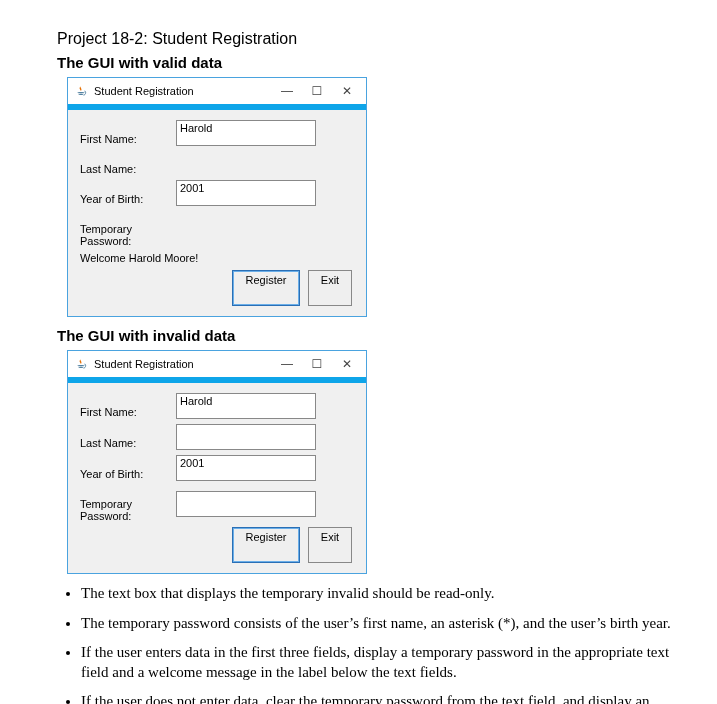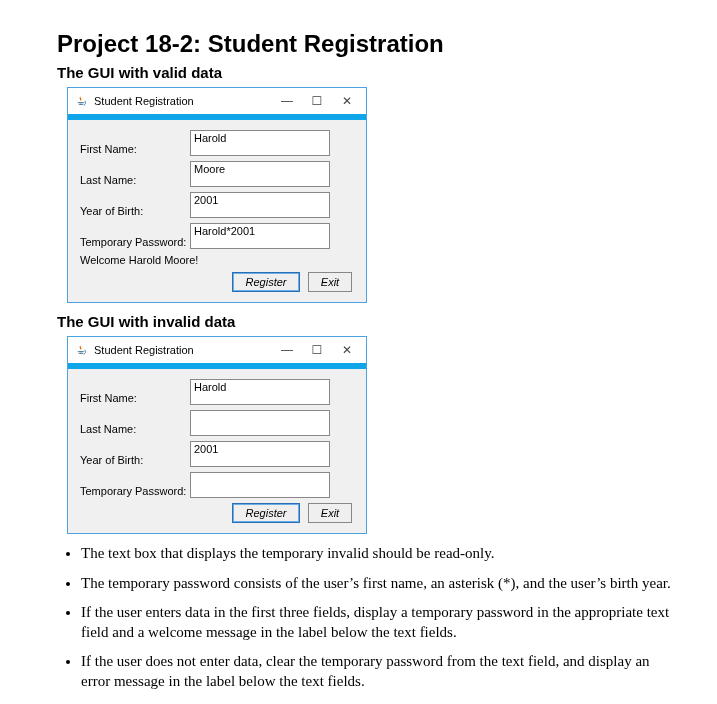--- a/index.html
+++ b/index.html
@@ -8,22 +8,22 @@
     background: #ffffff;
     font-family: "Times New Roman", Times, serif;
     color: #000;
     width: 717px;
   }
   .page {
     padding: 30px 40px 40px 57px;
   }
   h1 {
     font-family: Arial, Helvetica, sans-serif;
-    font-weight: bold;
-    font-size: 24px;
+    font-weight: normal;
+    font-size: 16px;
     margin: 0 0 0 0;
   }
   .intro {
     font-size: 15px;
     margin: 0 0 6px 0;
   }
   h2 {
     font-family: Arial, Helvetica, sans-serif;
     font-weight: bold;
     font-size: 15px;
@@ -69,21 +69,21 @@
   }
   .form-area {
     padding: 10px 10px 8px 12px;
   }
   .row {
     display: flex;
     align-items: center;
     margin-bottom: 5px;
   }
   .row .lbl {
-    width: 110px;
+    width: 96px;
     font-size: 11px;
     color: #000;
     margin-top: 12px;
   }
   .row .tf {
     flex: 0 0 140px;
     height: 26px;
     border: 1px solid #888;
     background: #fff;
     font-size: 11px;
@@ -98,29 +98,28 @@
     color: #000;
   }
   .btnrow {
     display: flex;
     justify-content: flex-end;
     gap: 8px;
     padding-right: 4px;
     padding-bottom: 2px;
   }
   .btn {
-    height: 20px;
+    height: 36px;
     min-width: 68px;
     border: 1px solid #888;
     background: #efefef;
     font-size: 11px;
     text-align: center;
     line-height: 18px;
     box-sizing: border-box;
-    font-style: italic;
   }
   .btn.primary {
     border: 1px solid #2a6fb5;
     box-shadow: inset 0 0 0 1px #6aaee8;
   }
   .btn.small {
     min-width: 44px;
   }
   ul.specs {
     margin: 4px 0 0 0;
@@ -157,29 +156,27 @@
       <span class="winbtn">☐</span>
       <span class="winbtn">✕</span>
     </div>
     <div class="form-area">
       <div class="row">
         <span class="lbl">First Name:</span>
         <span class="tf">Harold</span>
       </div>
       <div class="row">
         <span class="lbl">Last Name:</span>
-        <span class="tf">Moore</span>
       </div>
       <div class="row">
         <span class="lbl">Year of Birth:</span>
         <span class="tf">2001</span>
       </div>
       <div class="row">
         <span class="lbl">Temporary Password:</span>
-        <span class="tf">Harold*2001</span>
       </div>
       <div class="msg">Welcome Harold Moore!</div>
       <div class="btnrow">
         <span class="btn primary">Register</span>
         <span class="btn small">Exit</span>
       </div>
     </div>
   </div>
 
   <h2>The GUI with invalid data</h2>

